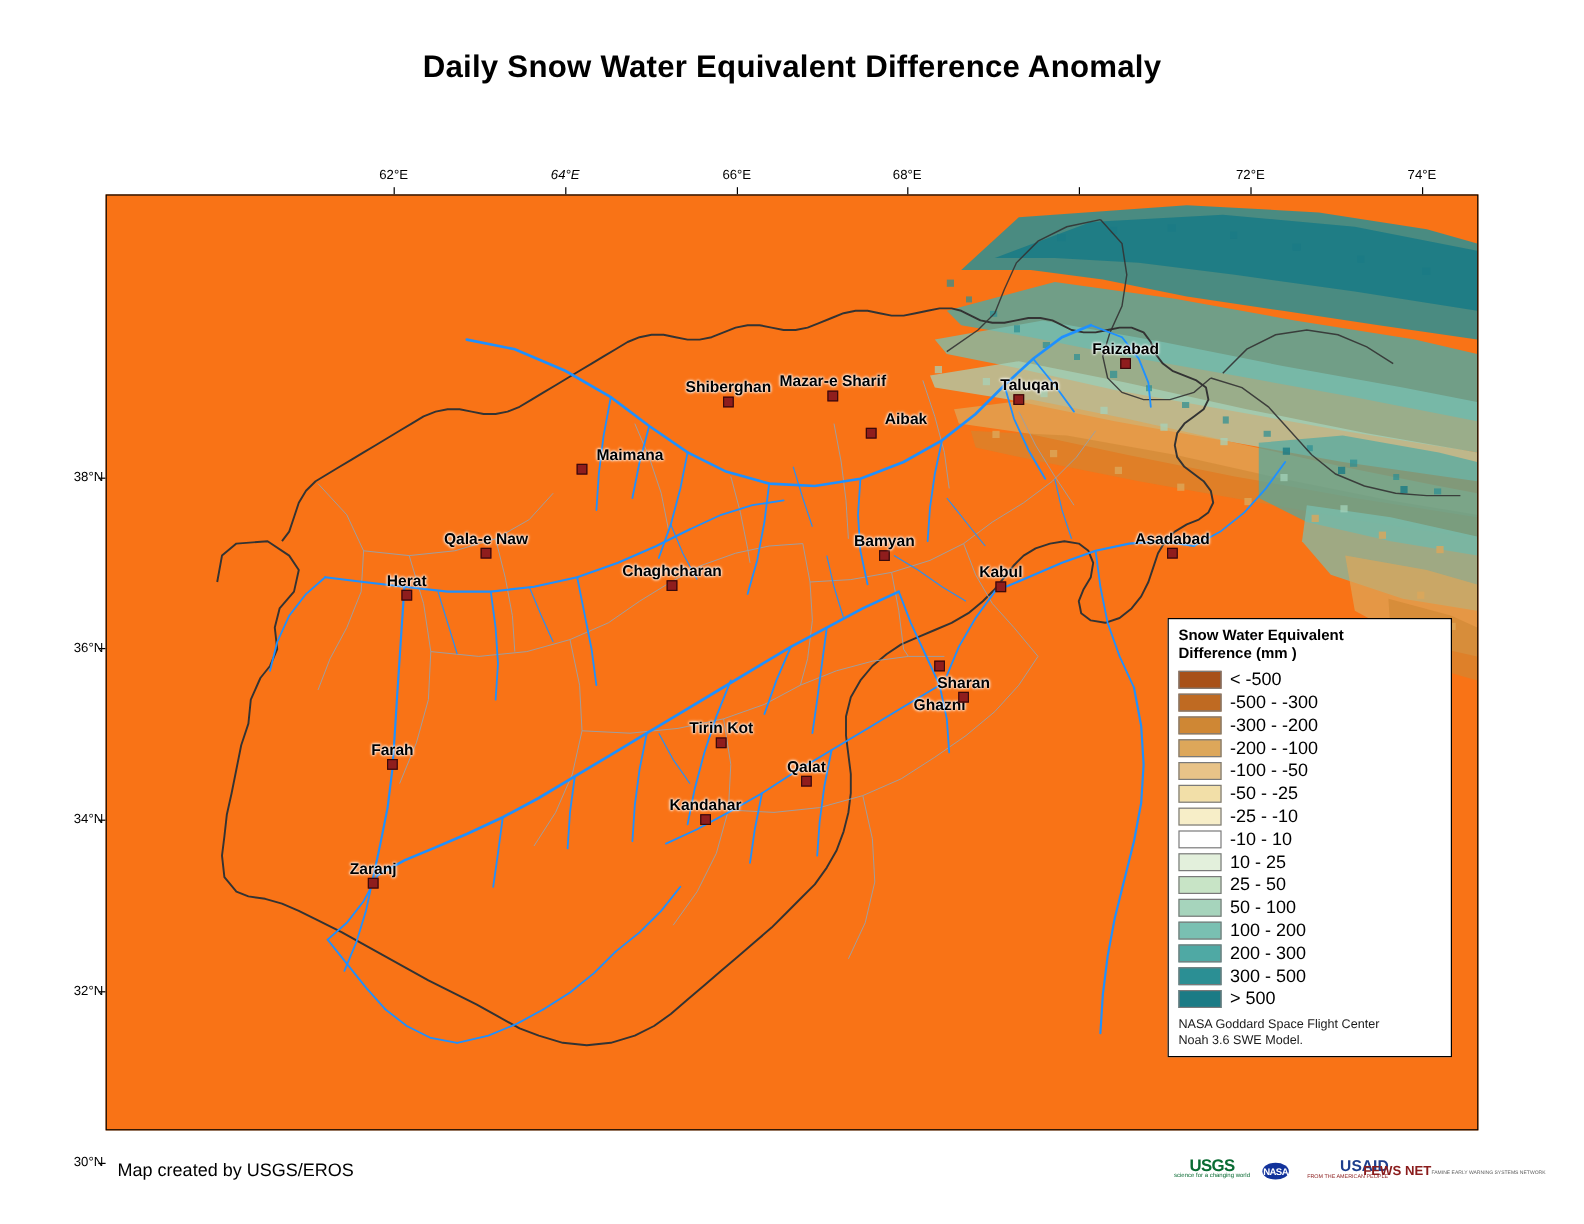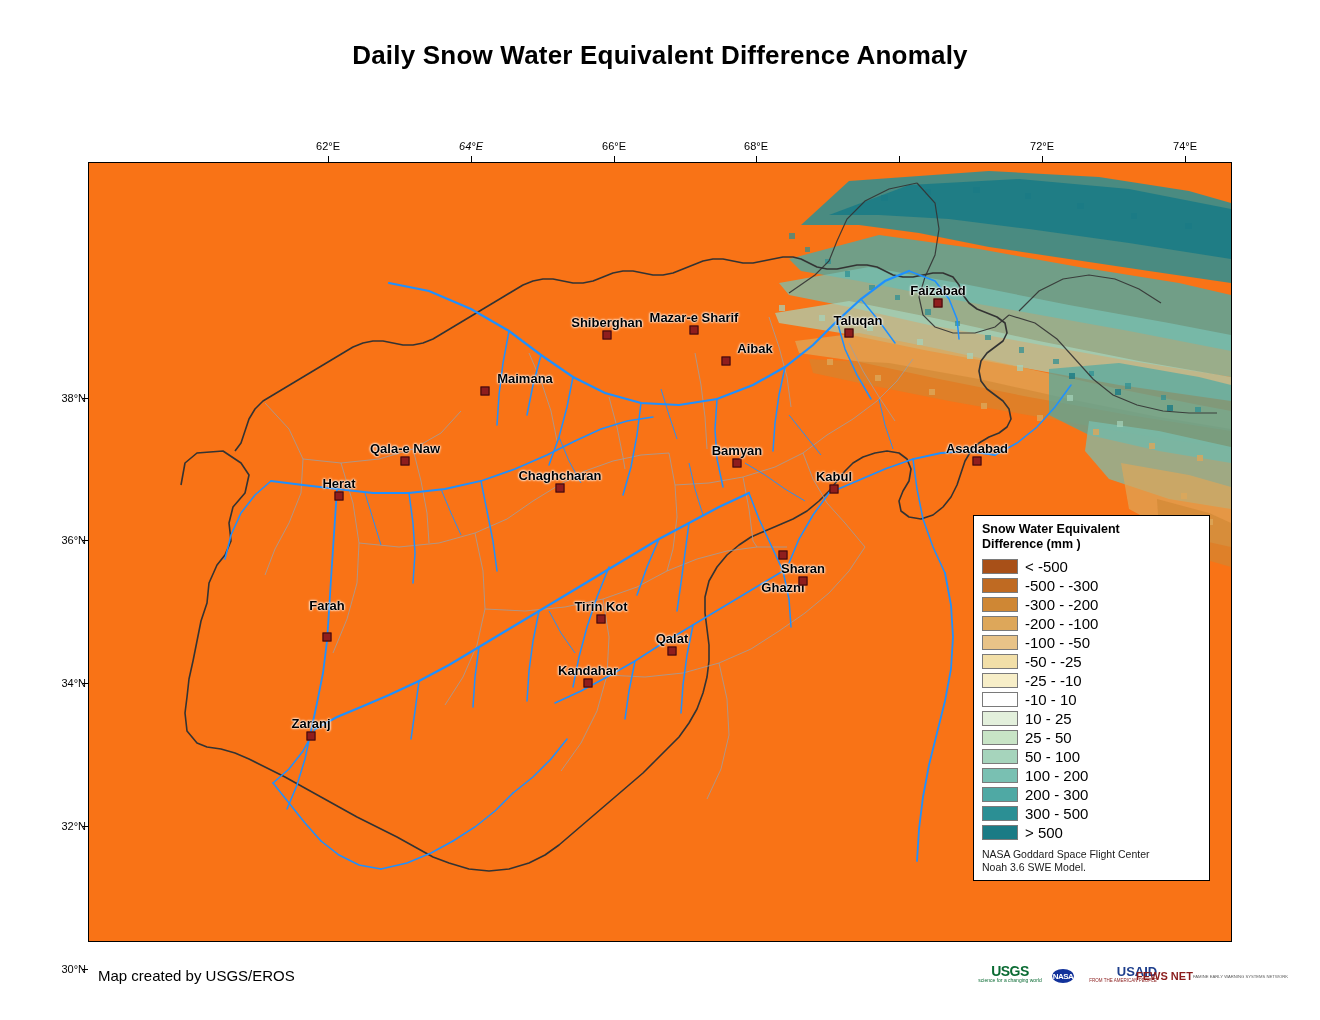--- a/index.html
+++ b/index.html
@@ -485,21 +485,21 @@
         <div class="city-label" style="left: 745px; top: 321px;">Kabul</div>
         <div class="city" style="left: 250px; top: 333px;"></div>
         <div class="city-label" style="left: 250px; top: 328px;">Herat</div>
         <div class="city" style="left: 694px; top: 392px;"></div>
         <div class="city-label" style="left: 694px; top: 396px; margin-top: 36px;">Ghazni</div>
         <div class="city" style="left: 714px; top: 418px;"></div>
         <div class="city-label" style="left: 714px; top: 413px;">Sharan</div>
         <div class="city" style="left: 512px; top: 456px;"></div>
         <div class="city-label" style="left: 512px; top: 451px;">Tirin Kot</div>
         <div class="city" style="left: 238px; top: 474px;"></div>
-        <div class="city-label" style="left: 238px; top: 450px;">Farah</div>
+        <div class="city-label" style="left: 238px; top: 469px;">Farah</div>
         <div class="city" style="left: 583px; top: 488px;"></div>
         <div class="city-label" style="left: 583px; top: 483px;">Qalat</div>
         <div class="city" style="left: 499px; top: 520px;"></div>
         <div class="city-label" style="left: 499px; top: 515px;">Kandahar</div>
         <div class="city" style="left: 222px; top: 573px;"></div>
         <div class="city-label" style="left: 222px; top: 568px;">Zaranj</div>
       </div>
 
     <div id="legend">
       <div class="legend-title">

